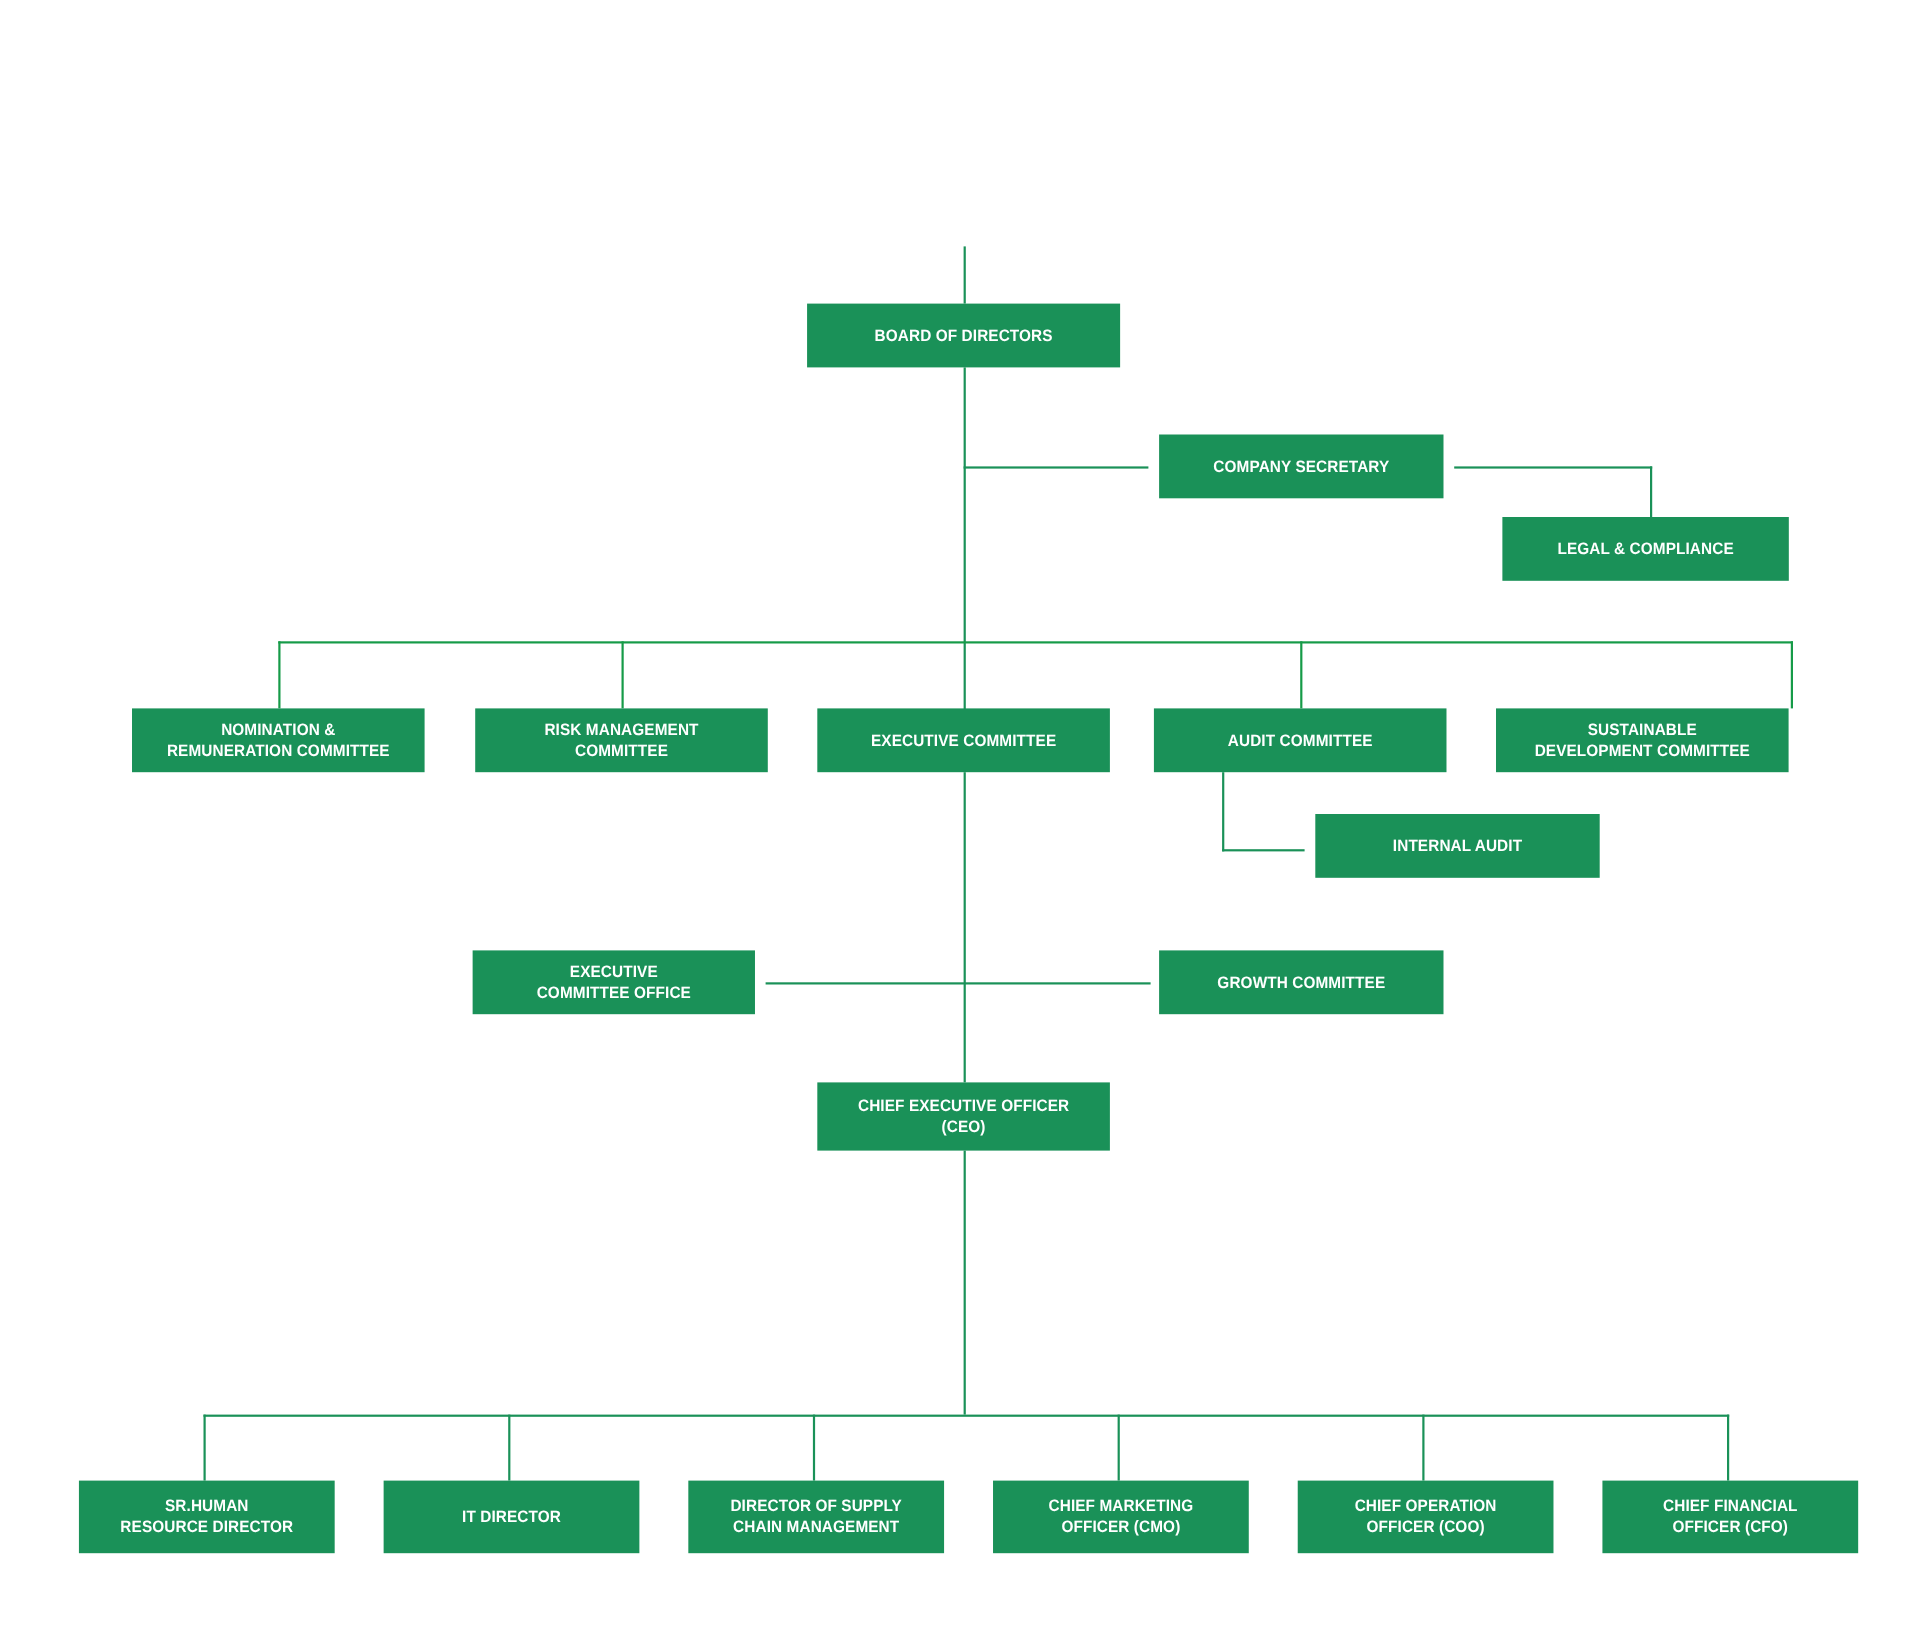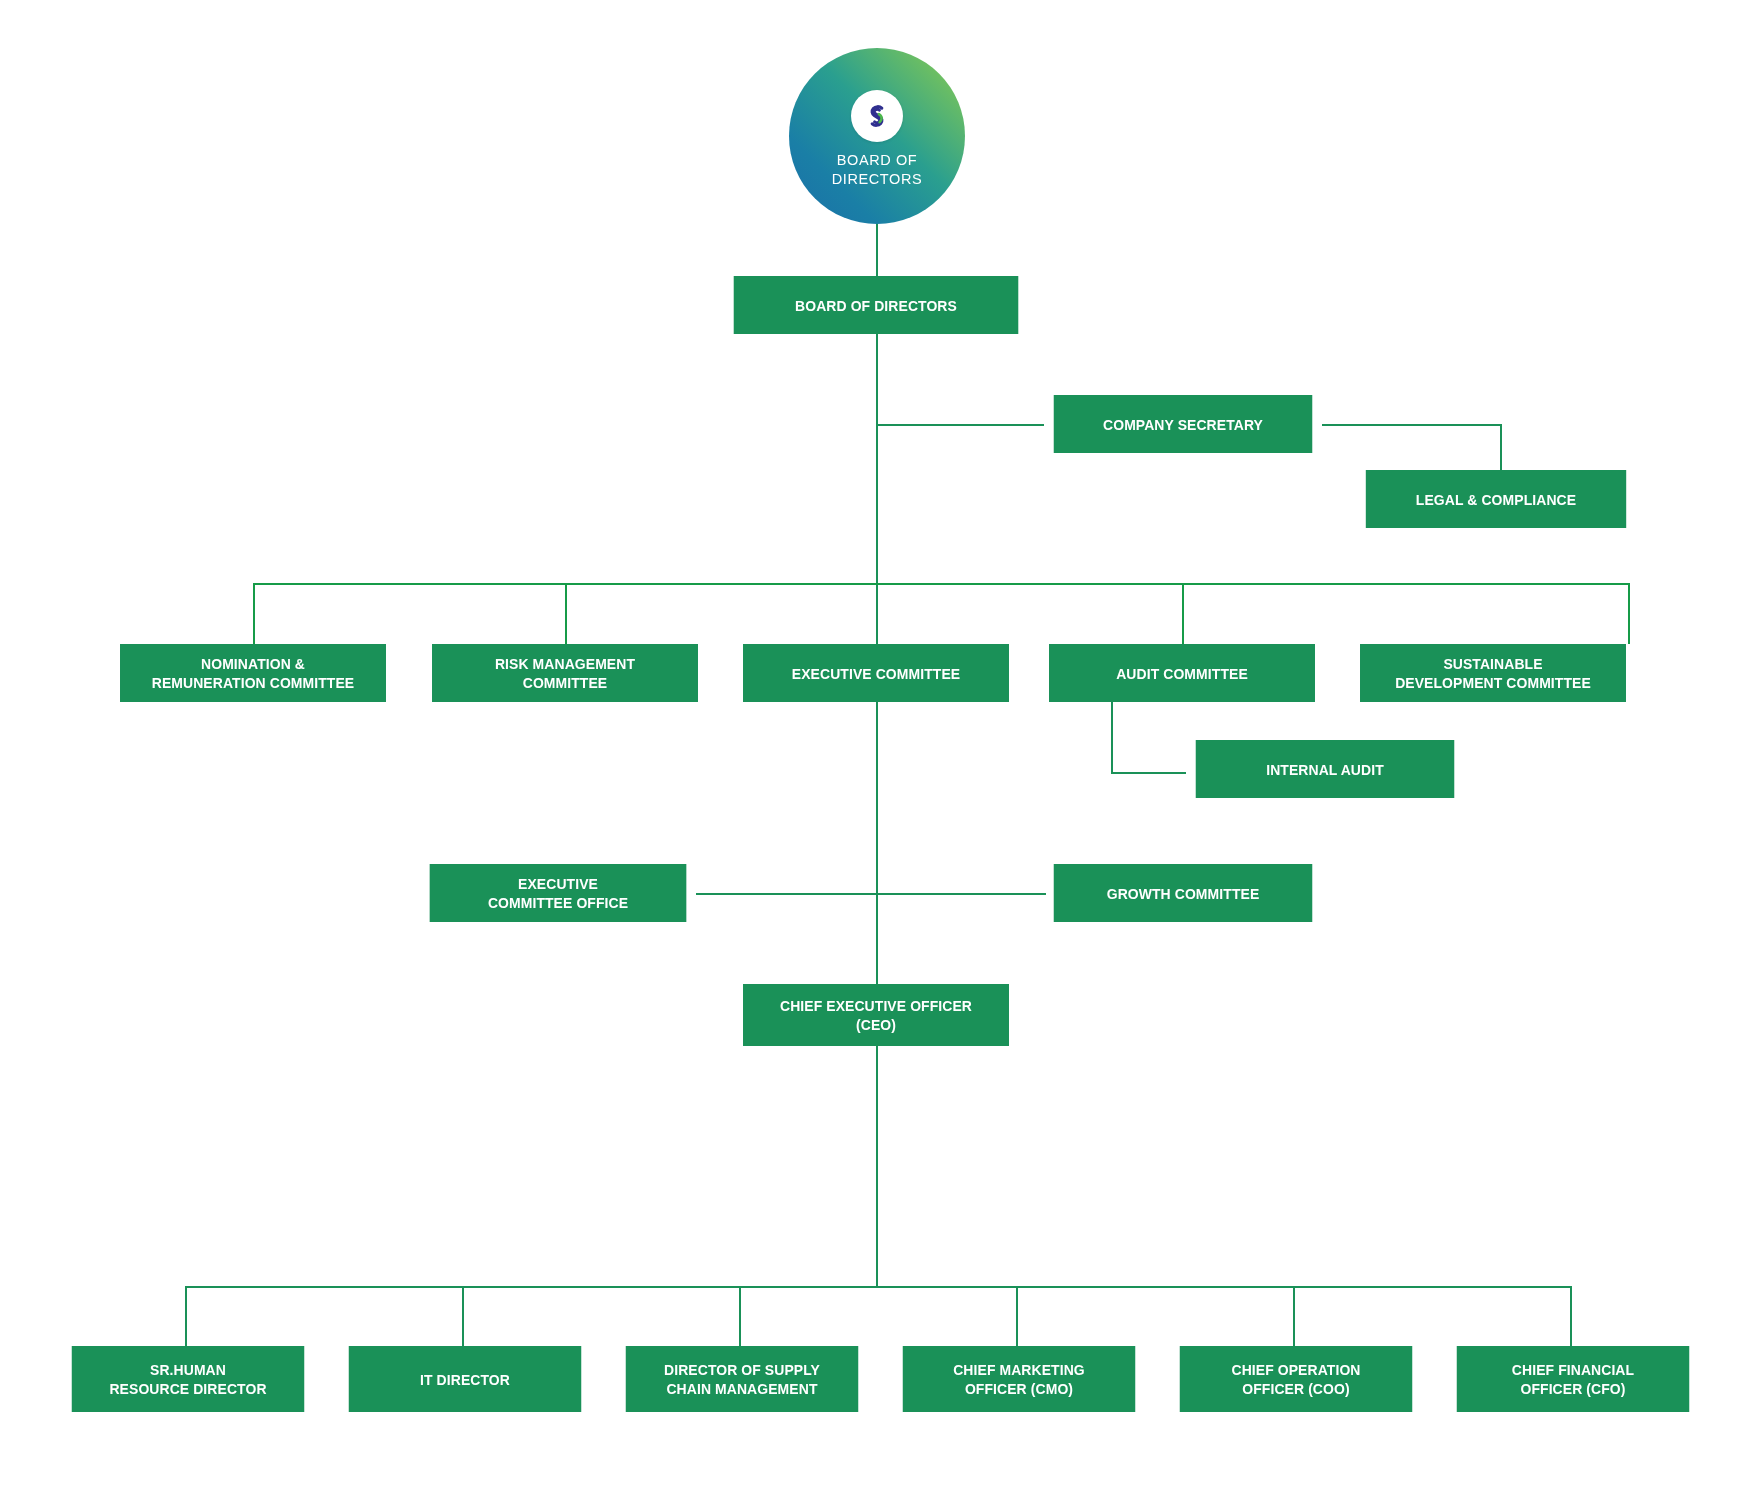--- a/index.html
+++ b/index.html
@@ -88,31 +88,20 @@
   }
   .line.v { width: 2px; }
   .line.h { height: 2px; }
   .line.bright { background: #169b48; }
 </style>
 </head>
 <body>
 
 <div id="chart-root">
 
-  <div class="root-circle" style="left:789px; top:48px;">
-    <div class="root-logo-badge">
-      <svg width="30" height="30" viewBox="0 0 30 30">
-        <path d="M19.8 7.2 C17.4 5.0 13.4 5.2 11.3 7.6 C9.3 9.9 9.9 12.9 12.2 14.4 L16.5 17.2 C17.9 18.1 18.1 19.6 17.1 20.7 C16.0 21.9 13.9 22.0 12.6 20.9" fill="none" stroke="#2f2f8f" stroke-width="3.1" stroke-linecap="round"></path>
-        <path d="M10.2 22.8 C12.6 25.0 16.6 24.8 18.7 22.4 C20.7 20.1 20.1 17.1 17.8 15.6 L13.5 12.8 C12.1 11.9 11.9 10.4 12.9 9.3 C14.0 8.1 16.1 8.0 17.4 9.1" fill="none" stroke="#2f2f8f" stroke-width="3.1" stroke-linecap="round"></path>
-        <path d="M16.9 13.1 C18.6 14.2 19.9 15.6 19.6 17.6 C19.4 19.0 18.6 20.2 17.6 21.1" fill="none" stroke="#4cb84c" stroke-width="2.6" stroke-linecap="round"></path>
-      </svg>
-    </div>
-    <div class="root-circle-label">BOARD OF
-DIRECTORS</div>
-  </div>
 
   <div class="line v" style="left:876px; top:224px; height:52px;"></div>
 
   <div class="node" style="left:723px; top:276px; width:306px; height:58px;">
     <span>BOARD OF DIRECTORS</span>
   </div>
 
   <div class="line v" style="left:876px; top:334px; height:318px;"></div>
 
   <div class="line h" style="left:876px; top:424px; width:168px;"></div>

